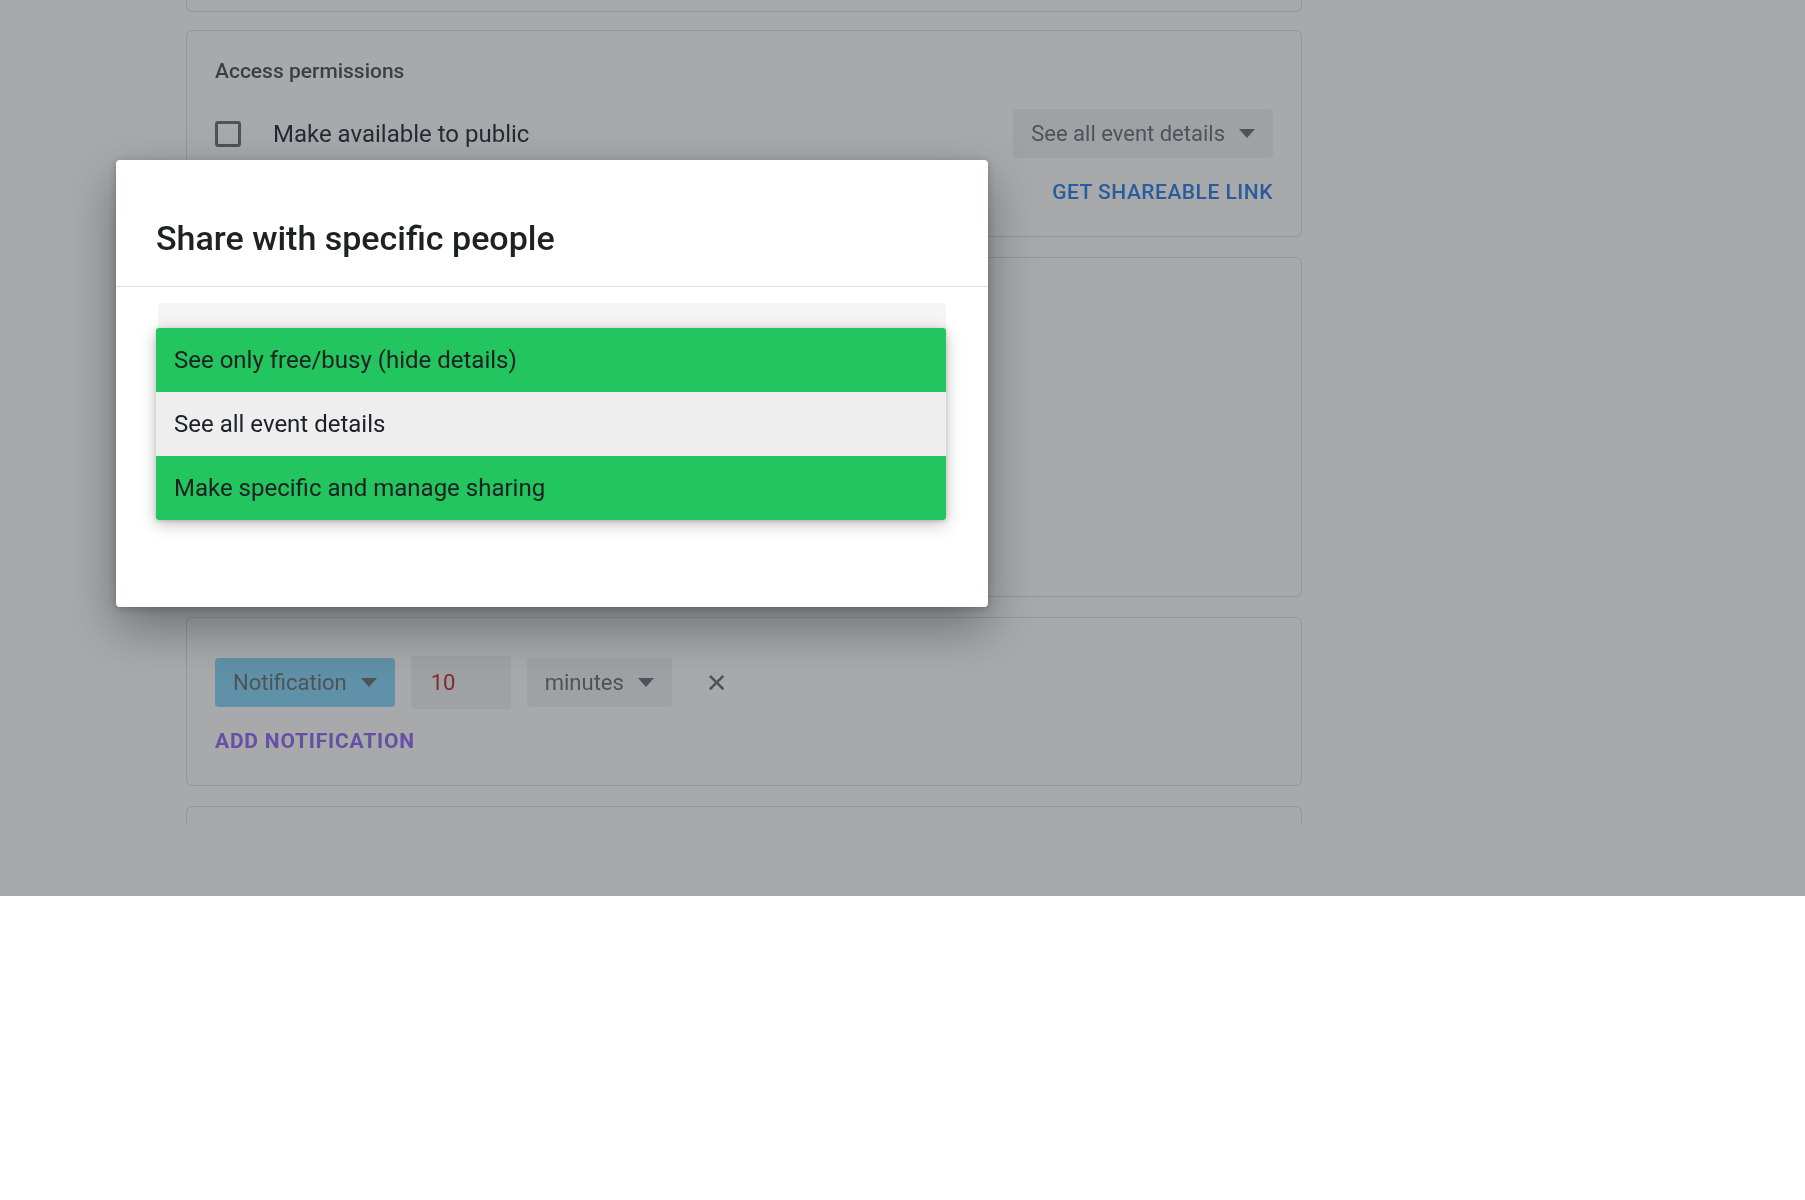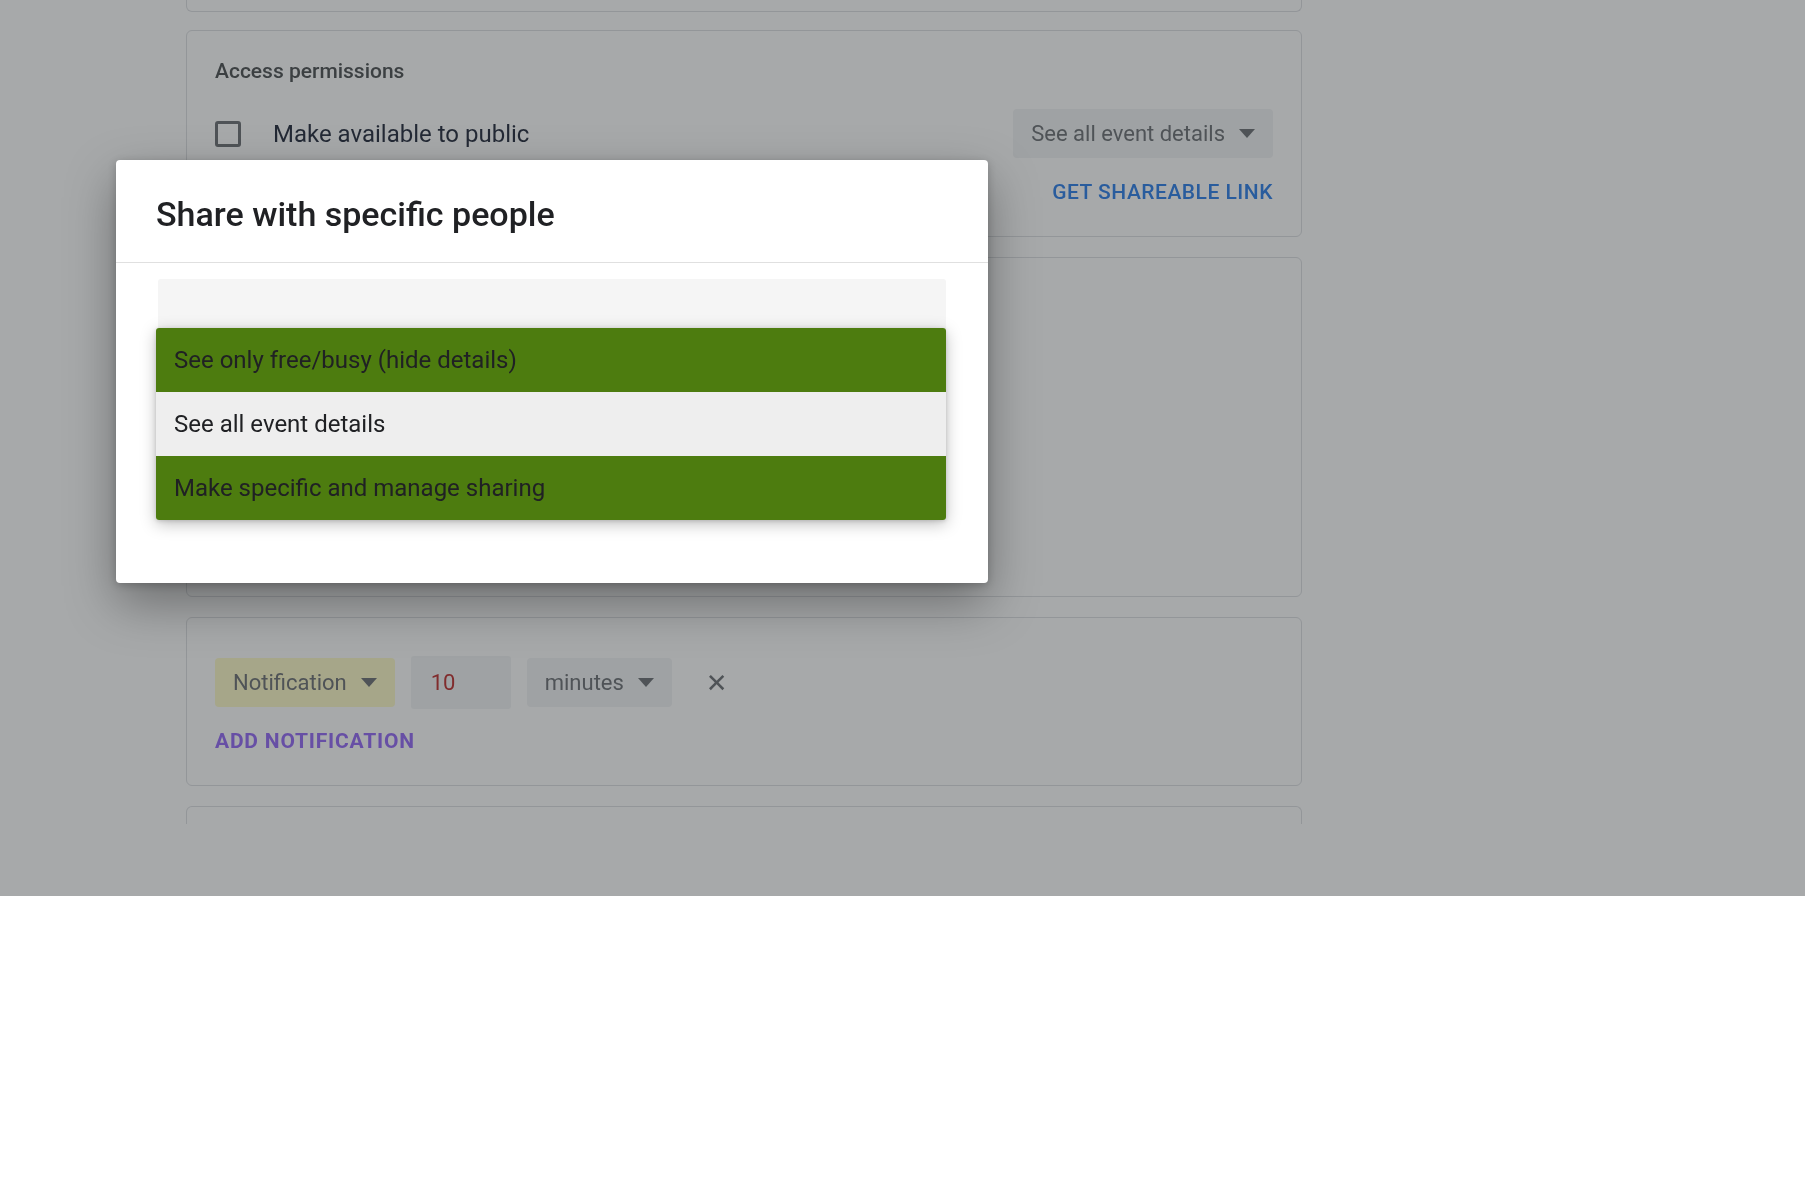--- a/index.html
+++ b/index.html
@@ -41,34 +41,34 @@
   .scrim {
     position:absolute; inset:0; background: rgba(60,64,67,0.45);
   }
 
   
   .dialog {
     position:absolute; left:116px; top:160px; width:872px; background:#fff; border-radius:4px;
     box-shadow: 0 20px 50px rgba(0,0,0,0.35), 0 2px 8px rgba(0,0,0,0.2);
   }
   .dialog-header {
-    padding: 34px 40px 28px 40px; border-bottom:1px solid #e0e0e0;
+    padding: 34px 40px 28px 40px; border-bottom:1px solid #e0e0e0;margin-top:24px;
   }
   .dialog-title { font-size:34px; font-weight:500; color:#202124; }
   .dialog-body { padding: 16px 0 0 0; position:relative; height: 320px; }
   .input-stub {
     margin: 0 42px 0 42px; height:56px; background:#f5f5f5; border-radius:3px;
   }
   .dropdown-menu {
     position:absolute; left:156px; top:328px; width:790px; background:#fff;
     box-shadow: 0 4px 16px rgba(0,0,0,0.25), 0 1px 4px rgba(0,0,0,0.15);
     border-radius:3px; overflow:hidden;
   }
   .dropdown-item {
-    padding: 18px 18px; font-size:24px; color:#202124; cursor:pointer; background:#4d7c0f;
+    padding: 18px 18px; font-size:24px; color:#202124; cursor:pointer; background:#22c55e;
   }
   .dropdown-item.selected { background:#eeeeee; }
 </style>
 </head>
 <body>
 
 <div class="page">
 
   <div class="cards">
 
@@ -86,21 +86,21 @@
           <span class="caret"></span>
         </div>
       </div>
       <div class="link-action">GET SHAREABLE LINK</div>
     </div>
 
     <div class="card between-card"></div>
 
     <div class="card">
       <div class="notif-row">
-        <div class="select-pill" style="background:#fef9c3;">
+        <div class="select-pill" style="background:#7dd3fc;">
           <span>Notification</span>
           <span class="caret"></span>
         </div>
         <div class="input-pill">10</div>
         <div class="select-pill">
           <span>minutes</span>
           <span class="caret"></span>
         </div>
         <div class="close-x">✕</div>
       </div>

